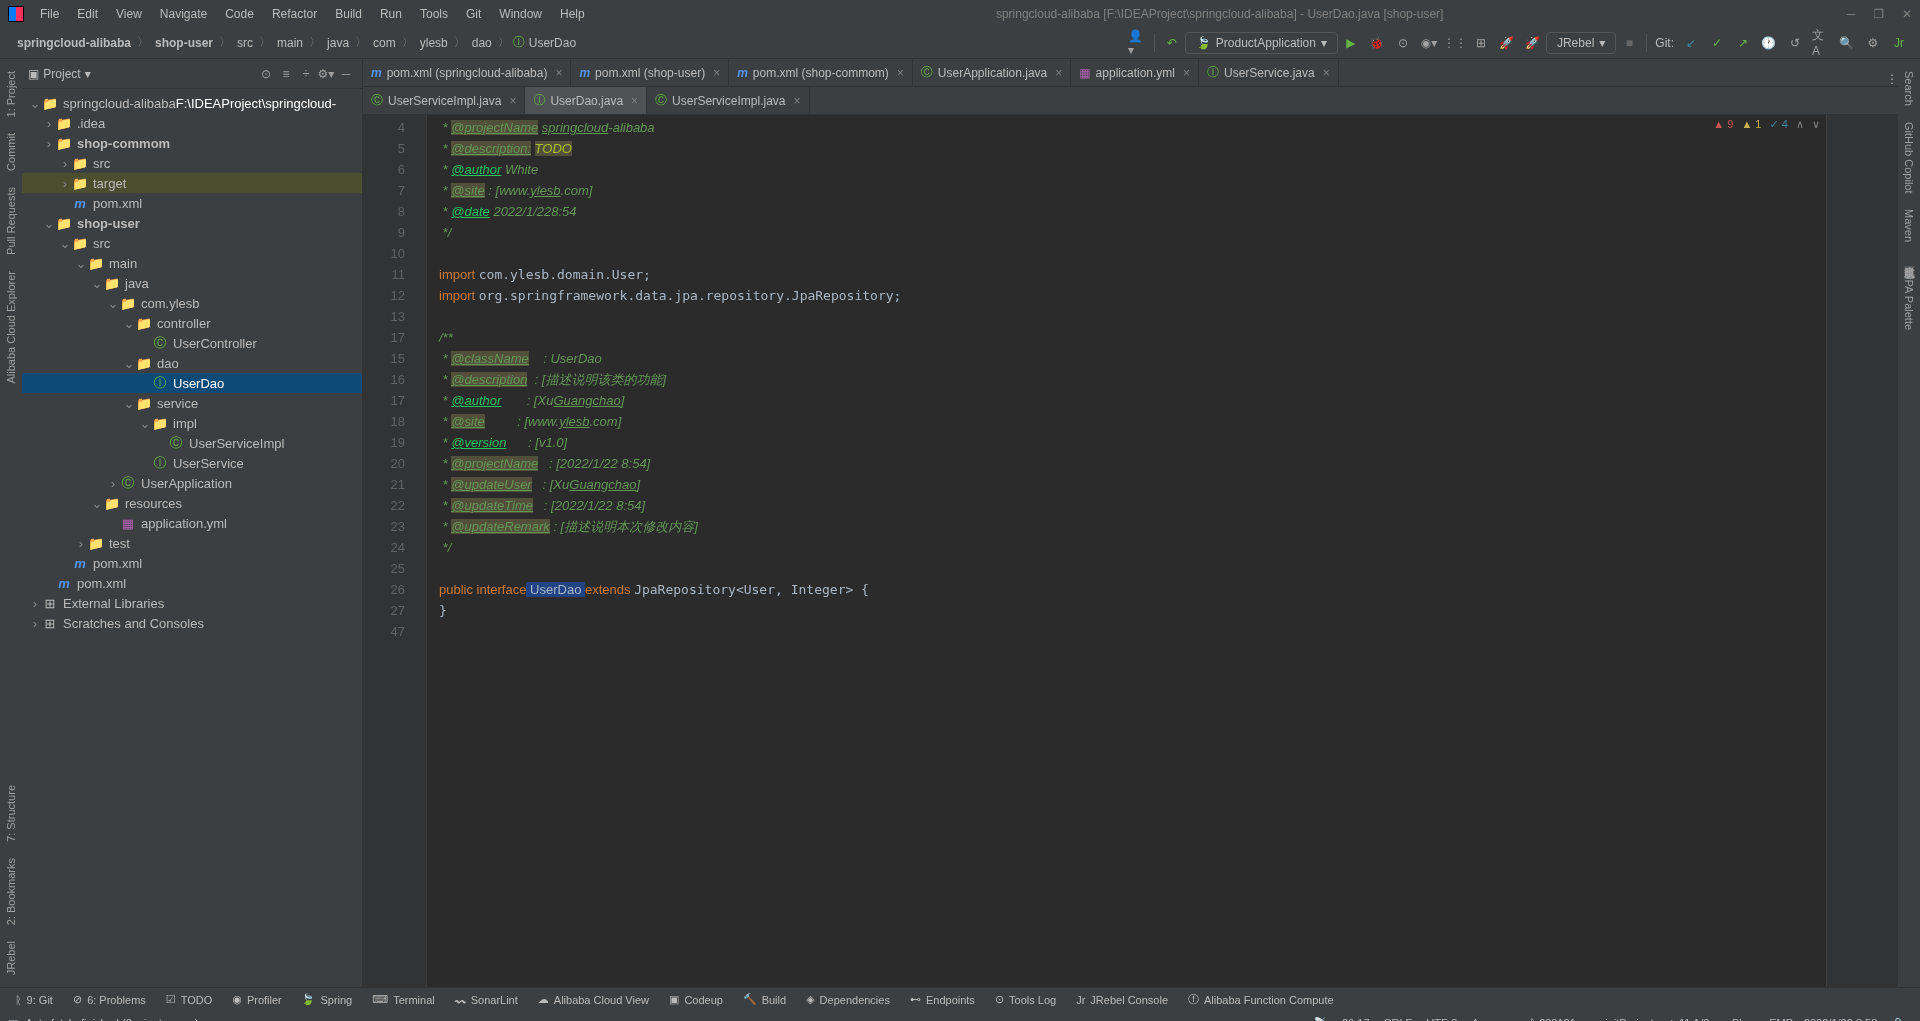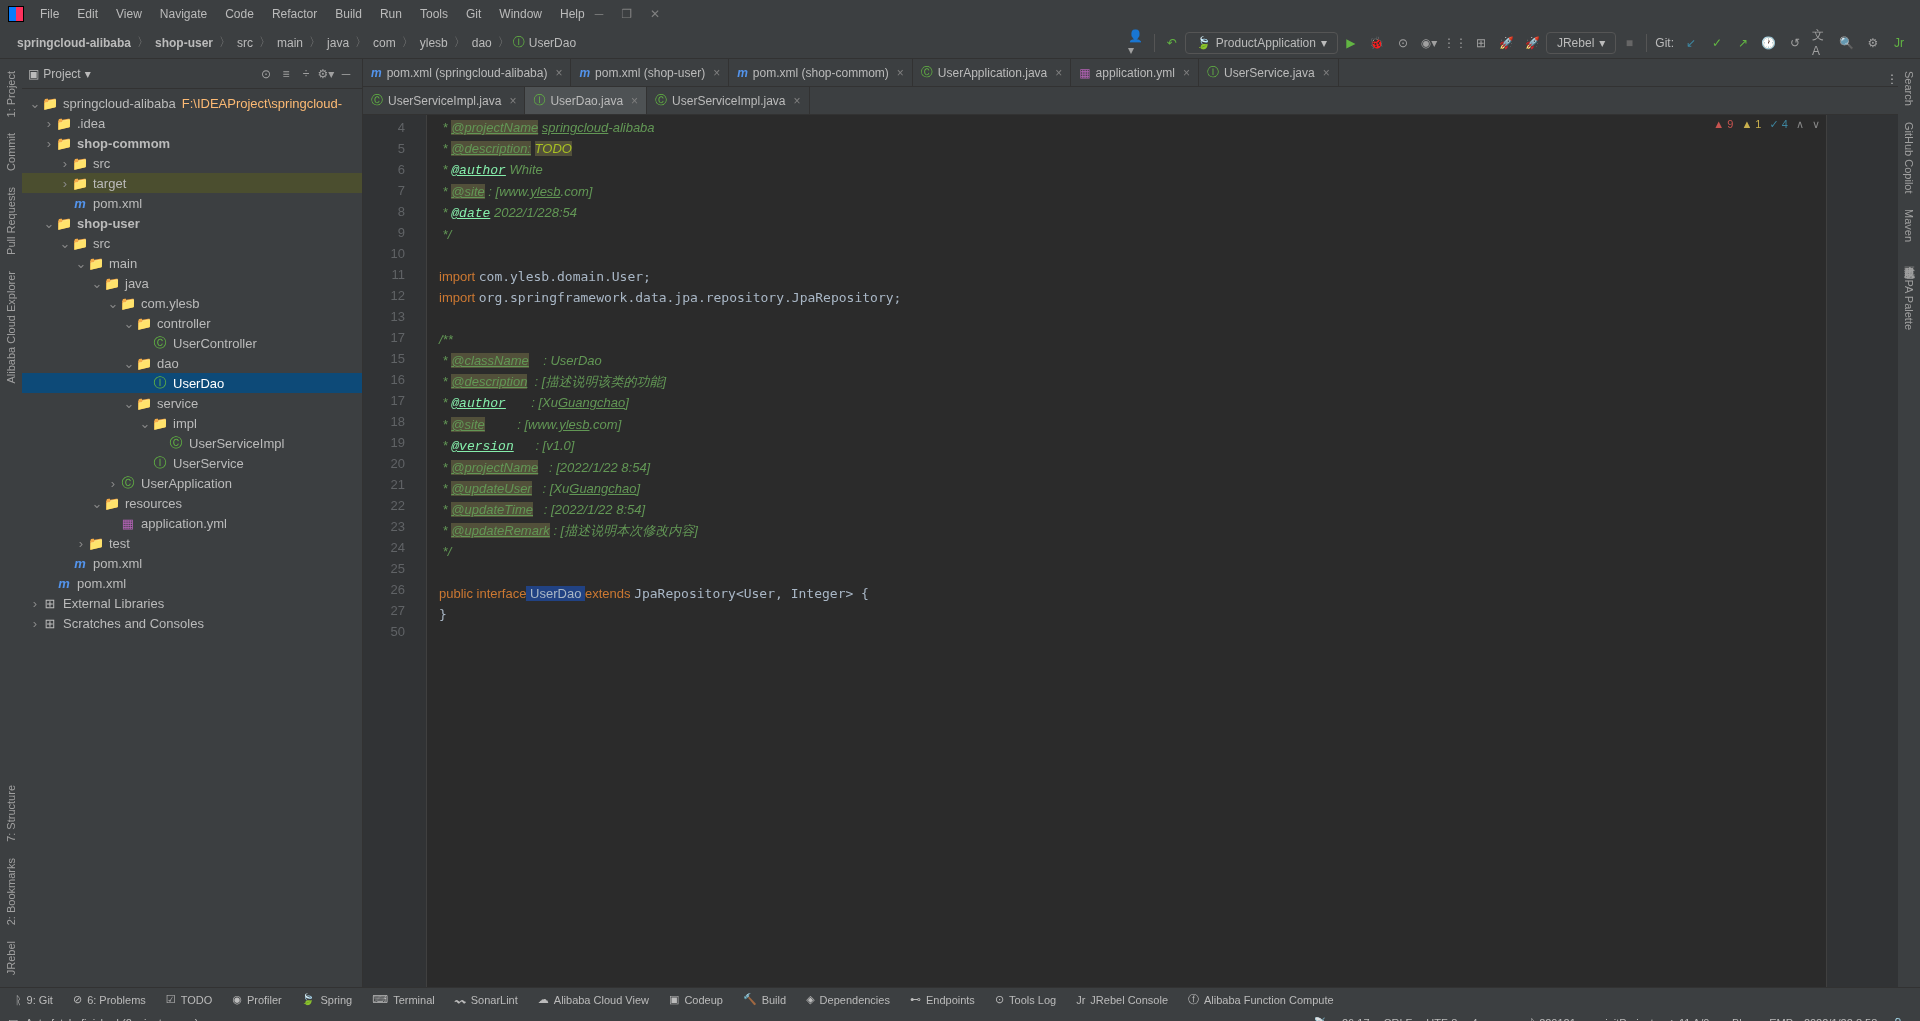--- a/index.html
+++ b/index.html
@@ -30,41 +30,41 @@
 .project-header .title { flex:1; display:flex; align-items:center; gap:4px; }
 .project-header .icon-btn { width:20px; height:20px; display:flex; align-items:center; justify-content:center; color:#a0a0a0; cursor:pointer;}
 .tree { flex:1; overflow:auto; padding:4px 0; font-size:13px;}
 .tree-row { display:flex; align-items:center; height:20px; padding-left:6px; cursor:pointer; white-space:nowrap;}
 .tree-row.selected { background:#0d4a78; color:#fff;}
 .tree-row.highlight { background:#4b4e2f;}
 .tree-row .arrow { width:14px; text-align:center; color:#888;}
 .tree-row .node-icon { width:16px; margin-right:5px; display:flex; align-items:center; justify-content:center;}
 .tree-row .label { color:#bbbbbb;}
 .tree-row.selected .label { color:#fff;}
-.tree-row .hint { color:#fdba74; margin-left:6px;}
+.tree-row .hint { color:#ffffff; }
 .indent-1 { padding-left: 20px;} .indent-2{padding-left:36px;} .indent-3{padding-left:52px;} .indent-4{padding-left:68px;}
 .indent-5{padding-left:84px;} .indent-6{padding-left:100px;} .indent-7{padding-left:116px;} .indent-8{padding-left:132px;}
 
 .editor-area { flex:1; display:flex; flex-direction:column; background:#2b2b2b;}
 .tab-row { height:28px; background:#3c3f41; display:flex; align-items:flex-end; border-bottom:1px solid #323232;}
 .tab { height:27px; display:flex; align-items:center; padding:0 8px; gap:5px; cursor:pointer; border-right:1px solid #323232; color:#bbb; font-size:12px;}
 .tab.active { background:#4e5254; }
 .tab .close { color:#808080; margin-left:3px;}
 .tab-row .spacer{flex:1;}
 .tab-icon-m { color:#5394ec; font-weight:bold; font-style:italic;}
 .tab2-row { height:28px; background:#3c3f41; display:flex; align-items:flex-end; border-bottom:1px solid #323232;}
 
 .editor-body { flex:1; display:flex; position:relative;}
 .gutter-nums { width:50px; background:#313335; text-align:right; padding:2px 8px 0 0; color:#606366; font-family:"Consolas",monospace; font-size:13px; line-height:21px;}
 .fold-gutter { width:14px; background:#313335; border-right:1px solid #404040; color:#606366; font-family:monospace; font-size:10px; line-height:21px; padding-top:2px;}
 .code { flex:1; font-family:"Consolas",monospace; font-size:13px; line-height:21px; padding:2px 0 0 12px; white-space:pre; color:#a9b7c6;}
 .code .com { color:#629755; font-style:italic;}
 .code .kw { color:#cc7832;}
 .code .tag { color:#629755; font-style:italic; background:#52503a; text-decoration:underline;}
-.code .tag-nohl { color:#86efac; font-style:italic; text-decoration:underline;font-family:Liberation Mono, monospace;}
+.code .tag-nohl { color:#22c55e; font-style:italic; text-decoration:underline;}
 .code .todo { color:#a8c023; background:#52503a; font-style:italic;}
 .code .cursor-hl { background:#214283;}
 .minimap { width:72px; background:#313335; border-left:1px solid #404040;}
 .inspect { position:absolute; top:3px; right:78px; display:flex; gap:8px; font-size:11px; color:#888;}
 .inspect .warn{color:#c9b04e;} .inspect .err{color:#c75450;} .inspect .weak{color:#3e86a0;}
 
 .bottom-tabs { height:24px; background:#3c3f41; border-top:1px solid #323232; display:flex; align-items:center; padding:0 8px; gap:6px; font-size:11px;}
 .bottom-tabs .btab { display:flex; align-items:center; gap:5px; padding:0 7px; cursor:pointer; color:#bbb;}
 .statusbar { height:24px; background:#3c3f41; display:flex; align-items:center; padding:0 8px; font-size:11px; color:#bbb;}
 .statusbar .spacer{flex:1;}
@@ -86,20 +86,21 @@
   <span class="menu-item"><span>View</span></span>
   <span class="menu-item"><span>Navigate</span></span>
   <span class="menu-item"><span>Code</span></span>
   <span class="menu-item"><span>Refactor</span></span>
   <span class="menu-item"><span>Build</span></span>
   <span class="menu-item"><span>Run</span></span>
   <span class="menu-item"><span>Tools</span></span>
   <span class="menu-item"><span>Git</span></span>
   <span class="menu-item"><span>Window</span></span>
   <span class="menu-item"><span>Help</span></span>
+  <span class="title-text">springcloud-alibaba [F:\IDEAProject\springcloud-alibaba] - UserDao.java [shop-user]</span>
   <div class="win-controls">
     <span>─</span>
     <span>❐</span>
     <span>✕</span>
   </div>
 </div>
 
 <div class="navbar">
   <span class="crumb" style="font-weight:bold;">springcloud-alibaba</span>
     <span class="crumb-sep">〉</span>
@@ -448,21 +449,21 @@
           <div>18</div>
           <div>19</div>
           <div>20</div>
           <div>21</div>
           <div>22</div>
           <div>23</div>
           <div>24</div>
           <div>25</div>
           <div>26</div>
           <div>27</div>
-          <div>50</div>
+          <div>47</div>
         </div>
       <div class="fold-gutter" id="foldGutter">
           <div>&nbsp;</div>
           <div>&nbsp;</div>
           <div>&nbsp;</div>
           <div>&nbsp;</div>
           <div>&nbsp;</div>
           <div>&nbsp;</div>
           <div>&nbsp;</div>
           <div>&nbsp;</div>

